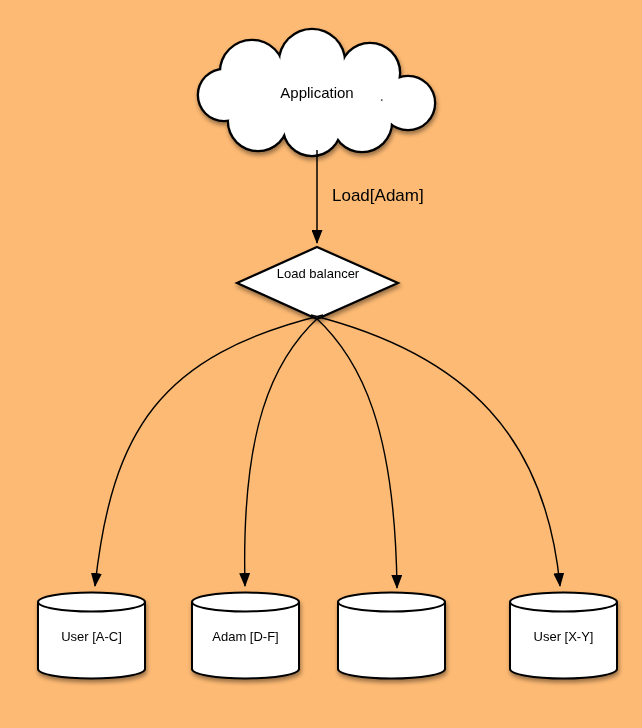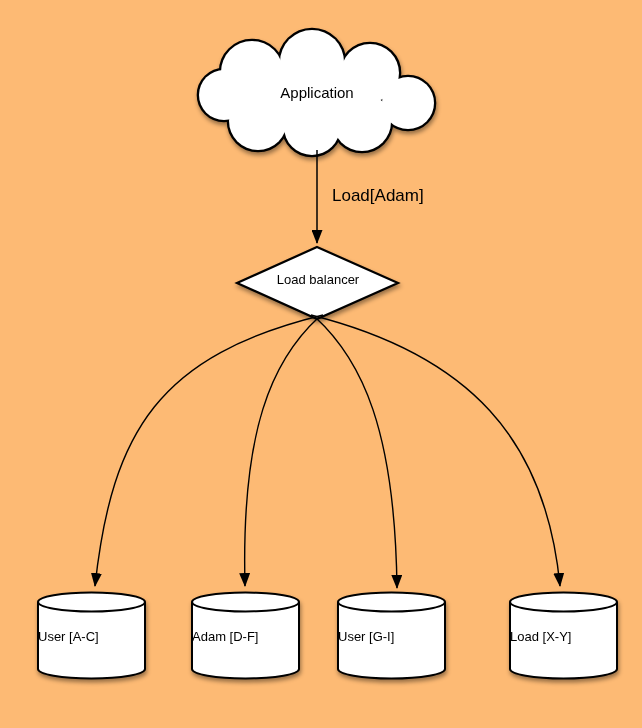--- a/index.html
+++ b/index.html
@@ -39,32 +39,32 @@
     line-height: 18px;
   }
   .edge-label {
     left: 332px;
     top: 186px;
     font-size: 17px;
     line-height: 20px;
   }
   .lb-label {
     left: 238px;
-    top: 272px;
+    top: 266px;
     width: 160px;
     text-align: center;
     font-size: 13px;
     line-height: 15px;
   }
   .db-label {
     top: 628px;
     width: 107px;
     height: 18px;
     line-height: 18px;
-    text-align: left;
+    text-align: center;
     font-size: 13px;
   }
   .db-label-1 { left: 38px; }
   .db-label-2 { left: 192px; }
   .db-label-3 { left: 338px; }
   .db-label-4 { left: 510px; }
 </style>
 </head>
 <body>
 
@@ -133,16 +133,15 @@
   </svg>
 
   <div class="label app-label">Application</div>
 
   <div class="label edge-label">Load[Adam]</div>
 
   <div class="label lb-label">Load balancer</div>
 
   <div class="label db-label db-label-1">User [A-C]</div>
   <div class="label db-label db-label-2">Adam [D-F]</div>
-  <div class="label db-label db-label-3">User [G-I]</div>
-  <div class="label db-label db-label-4">Load [X-Y]</div>
+  <div class="label db-label db-label-4">User [X-Y]</div>
 
 </div>
 
 </body></html>

